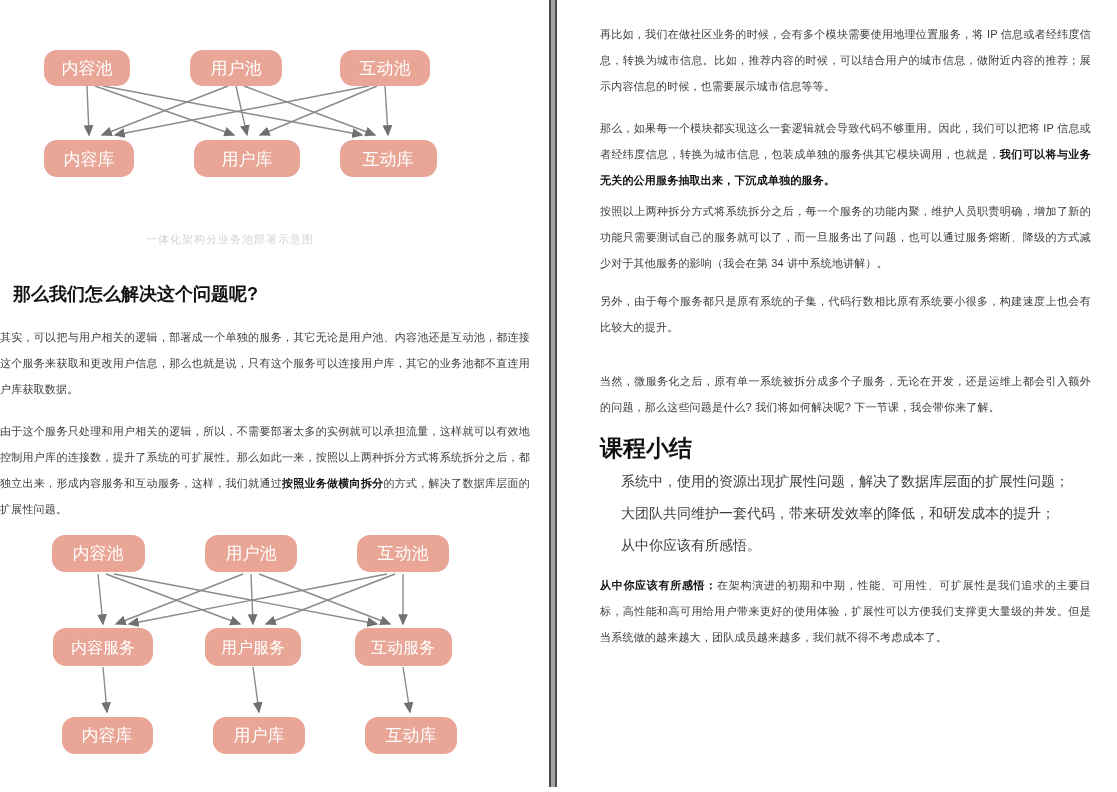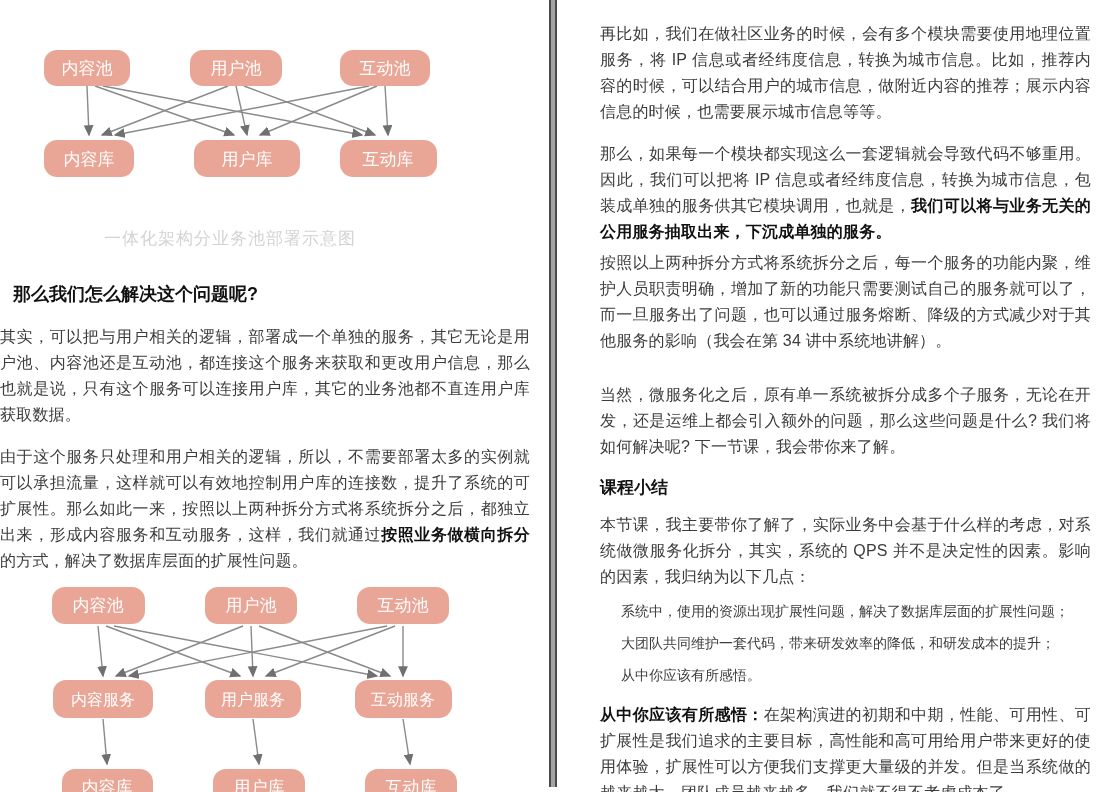--- a/index.html
+++ b/index.html
@@ -11,40 +11,40 @@
   .page-right { position:absolute; left:600px; top:0; width:491px; }
 
   
   .divider {
     position:absolute; left:549px; top:0; height:787px; width:8px;
     background:#a3a3a3; border-left:2px solid #4a4a4a; border-right:2px solid #4a4a4a;
   }
 
   
   .para {
-    font-size:16px; line-height:26px; color:#3c3c3c;
+    font-size:11px; line-height:26px; color:#3c3c3c;
     text-align:justify; letter-spacing:0.2px;
   }
   .page-left .para { padding-left:0; }
   .para b, .para strong { color:#111; font-weight:bold; }
   .lead-heading {
     font-size:18px; font-weight:bold; color:#111;
     padding-left:13px; margin-top:34px; line-height:20px;
   }
   .section-heading {
-    font-size:17px; font-weight:bold; color:#111; line-height:24px;
+    font-size:23px; font-weight:bold; color:#111; line-height:24px;
   }
   .list-item {
     font-size:14px; line-height:26px; color:#3c3c3c;
     padding-left:21px; margin-top:6px; text-align:justify;
   }
 
   
   .diagram-caption {
-    font-size:17px; color:#d3d3d3; text-align:center; width:460px;
+    font-size:11px; color:#d3d3d3; text-align:center; width:460px;
     letter-spacing:1px; line-height:22px;
   }
   svg .box   { fill:#e9a696; }
   svg .boxlabel { fill:#ffffff; font-family:"Liberation Sans", sans-serif; text-anchor:middle; }
   svg .ln    { stroke:#8a8a8a; stroke-width:1.4; fill:none; }
 
   
   .m-caption1 { margin-top:10px; }
   .m-para1l   { margin-top:20px; }
   .m-para2l   { margin-top:16px; }
@@ -177,26 +177,26 @@
 
   <div class="divider"></div>
 
   <div class="page-right">
     <div class="para m-rp1">再比如，我们在做社区业务的时候，会有多个模块需要使用地理位置服务，将 IP 信息或者经纬度信息，转换为城市信息。比如，推荐内容的时候，可以结合用户的城市信息，做附近内容的推荐；展示内容信息的时候，也需要展示城市信息等等。</div>
 
     <div class="para m-rp2"><span>那么，如果每一个模块都实现这么一套逻辑就会导致代码不够重用。因此，我们可以把将 IP 信息或者经纬度信息，转换为城市信息，包装成单独的服务供其它模块调用，也就是，</span><b>我们可以将与业务无关的公用服务抽取出来，下沉成单独的服务。</b></div>
 
     <div class="para m-rp3">按照以上两种拆分方式将系统拆分之后，每一个服务的功能内聚，维护人员职责明确，增加了新的功能只需要测试自己的服务就可以了，而一旦服务出了问题，也可以通过服务熔断、降级的方式减少对于其他服务的影响（我会在第 34 讲中系统地讲解）。</div>
 
+    <div class="para m-rp4">另外，由于每个服务都只是原有系统的子集，代码行数相比原有系统要小很多，构建速度上也会有比较大的提升。</div>
 
     <div class="para m-rp5">当然，微服务化之后，原有单一系统被拆分成多个子服务，无论在开发，还是运维上都会引入额外的问题，那么这些问题是什么? 我们将如何解决呢? 下一节课，我会带你来了解。</div>
 
     <div class="section-heading m-rh">课程小结</div>
 
-    <div class="para m-rp6">本节课，我主要带你了解了，实际业务中会基于什么样的考虑，对系统做微服务化拆分，其实，系统的 QPS 并不是决定性的因素。影响的因素，我归纳为以下几点：</div>
 
     <div class="m-rlist">
       <div class="list-item">系统中，使用的资源出现扩展性问题，解决了数据库层面的扩展性问题；</div>
       <div class="list-item">大团队共同维护一套代码，带来研发效率的降低，和研发成本的提升；</div>
       <div class="list-item">从中你应该有所感悟。</div>
     </div>
 
     <div class="para m-rp7"><b>从中你应该有所感悟：</b><span>在架构演进的初期和中期，性能、可用性、可扩展性是我们追求的主要目标，高性能和高可用给用户带来更好的使用体验，扩展性可以方便我们支撑更大量级的并发。但是当系统做的越来越大，团队成员越来越多，我们就不得不考虑成本了。</span></div>
 
   </div>

